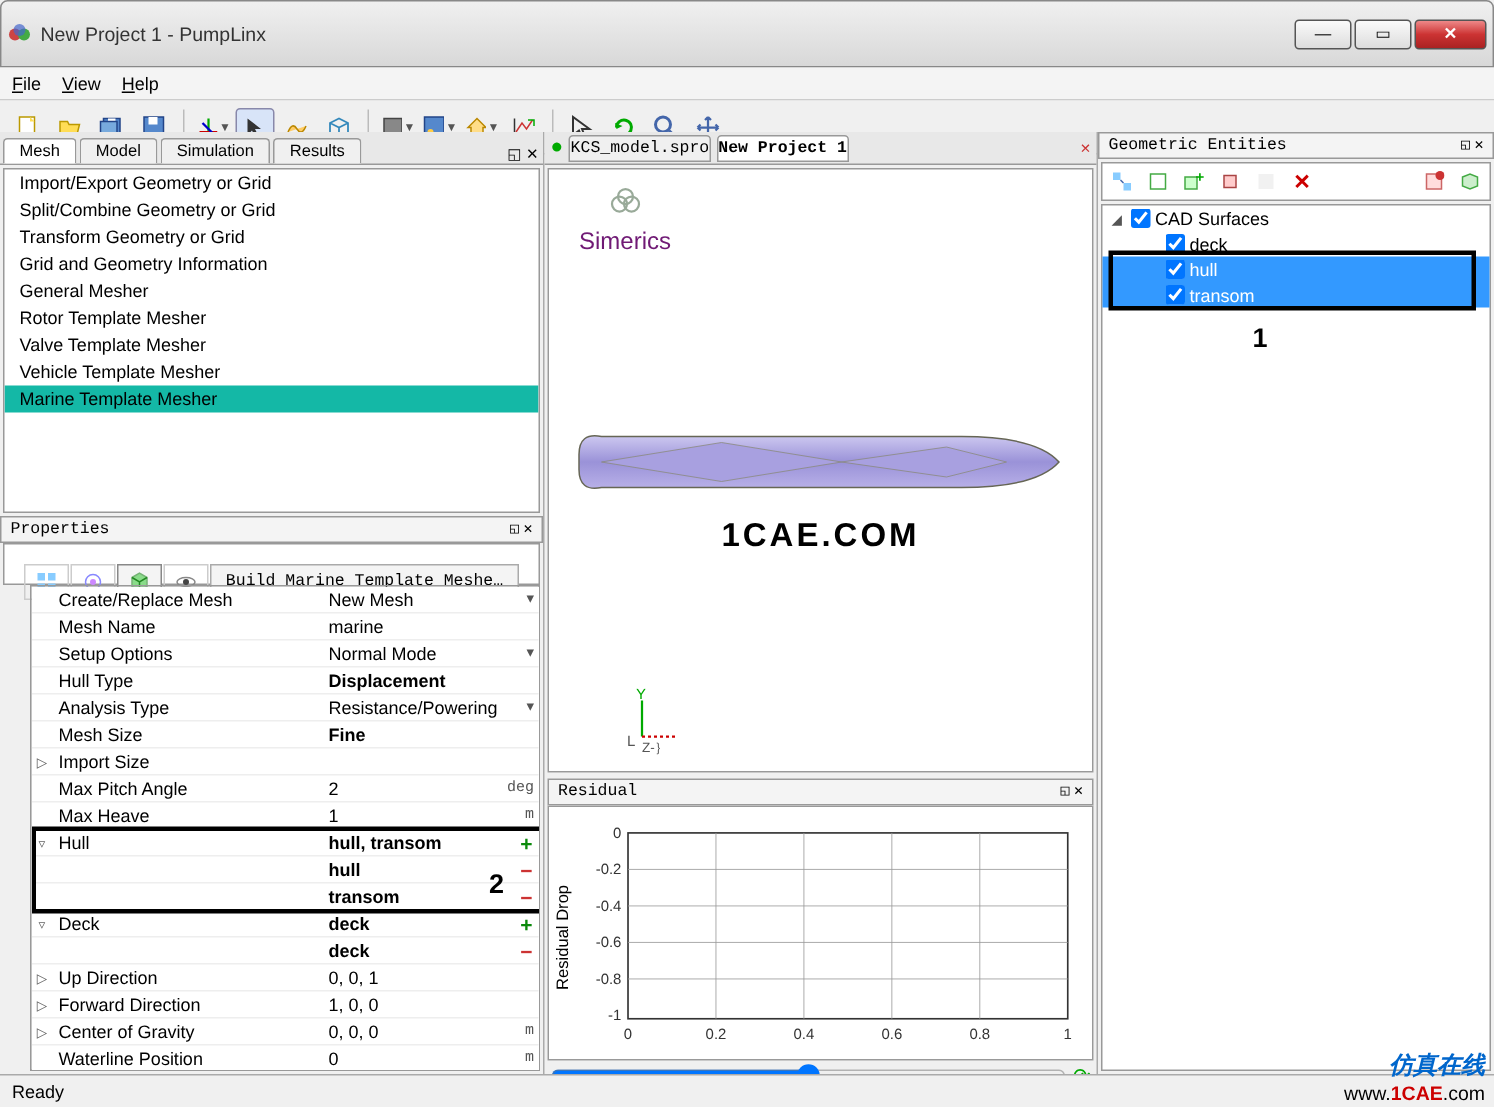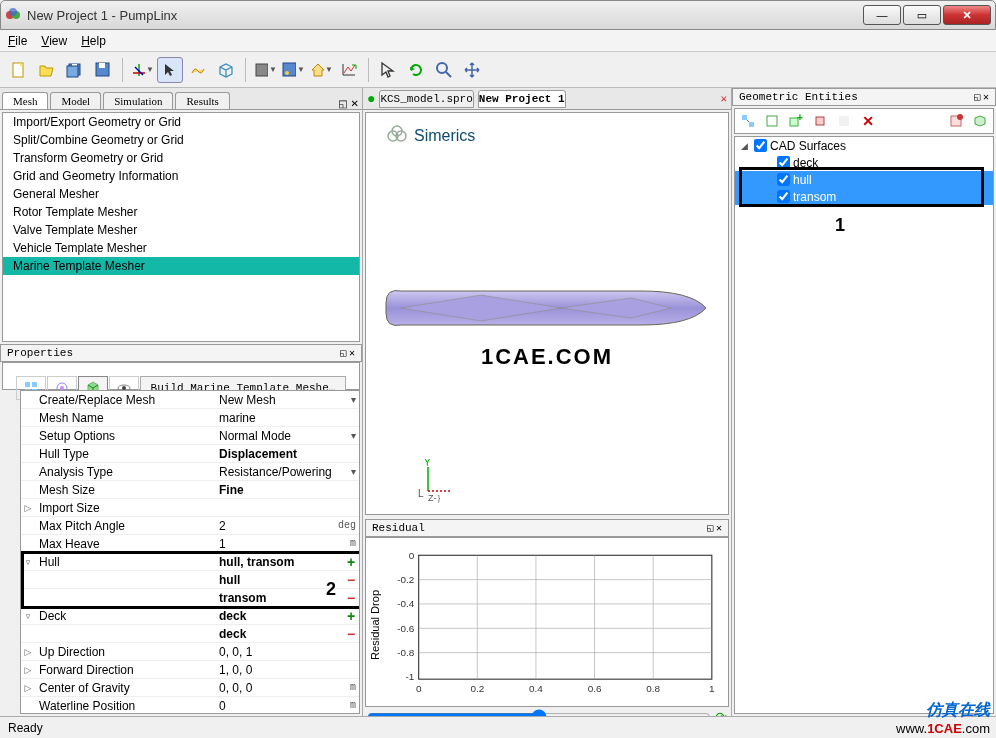--- a/index.html
+++ b/index.html
@@ -1,39 +1,39 @@
 <!DOCTYPE html>
 <html><head>
 <meta charset="utf-8">
 <style>
 * { box-sizing: border-box; margin: 0; padding: 0; }
 body { font-family: "Segoe UI", Tahoma, sans-serif; font-size: 12px; background: #f0f0f0; width: 996px; height: 738px; overflow: hidden; position: relative; }
 
-.titlebar { height: 30px; background: linear-gradient(#f0f0f0, #d8d8d8); border: 1px solid #888; display: flex; align-items: center; padding: 0 4px; border-radius: 5px 5px 0 0; }
+.titlebar { height: 45px; background: linear-gradient(#f0f0f0, #d8d8d8); border: 1px solid #888; display: flex; align-items: center; padding: 0 4px; border-radius: 5px 5px 0 0; }
 .titlebar .app-icon { width: 16px; height: 16px; margin-right: 6px; }
 .titlebar .title-text { flex: 1; color: #333; font-size: 13px; }
 .win-buttons { display: flex; }
 .win-btn { width: 38px; height: 20px; border: 1px solid #555; border-radius: 3px; margin-left: 2px; display: flex; align-items: center; justify-content: center; font-size: 11px; cursor: pointer; background: linear-gradient(#fafafa,#ddd); }
 .win-btn.close { background: linear-gradient(#e88,#c33,#a22); color: white; width: 48px; font-weight: bold; }
 
 .menubar { height: 22px; background: #f4f4f4; display: flex; align-items: center; padding: 0 8px; gap: 14px; border-bottom: 1px solid #ccc; }
 .menubar span { cursor: pointer; }
 .menubar span u { text-decoration: underline; }
 
 .toolbar { height: 36px; background: #f0f0f0; border-bottom: 1px solid #bbb; display: flex; align-items: center; padding: 2px 6px; gap: 2px; }
 .tbtn { width: 26px; height: 26px; border: 1px solid transparent; border-radius: 3px; display: flex; align-items: center; justify-content: center; cursor: pointer; }
 .tbtn.active { border-color: #88a; background: #d8e4f8; }
 .tsep { width: 1px; height: 24px; background: #bbb; margin: 0 4px; }
 .drop-arrow { font-size: 8px; margin-left: 1px; color: #555; }
 
 .main-area { position: absolute; top: 88px; bottom: 22px; left: 0; right: 0; display: flex; }
 
 .left-col { width: 363px; display: flex; flex-direction: column; border-right: 1px solid #aaa; }
 .tabs-row { height: 22px; display: flex; align-items: flex-end; background: #e8e8e8; border-bottom: 1px solid #999; padding-left: 2px; }
-.tab { padding: 2px 10px; border: 1px solid #999; border-bottom: none; background: #f0f0f0; margin-right: 2px; border-radius: 3px 3px 0 0; font-family: Liberation Serif, serif; font-size: 11px; cursor: pointer; text-align: center; }
+.tab { padding: 2px 10px; border: 1px solid #999; border-bottom: none; background: #f0f0f0; margin-right: 2px; border-radius: 3px 3px 0 0; font-family: Liberation Sans, sans-serif; font-size: 11px; cursor: pointer; text-align: center; }
 .tab.active { background: #fff; }
 .tabs-row .dock-icons { margin-left: auto; display: flex; gap: 3px; padding-right: 3px; font-size: 10px; }
 
 .mesh-list { flex: 0 0 230px; background: #fff; border: 1px solid #999; margin: 2px; overflow-y: auto; }
 .mesh-list .item { padding: 2px 10px; cursor: pointer; }
 .mesh-list .item.selected { background: #14b8a6; }
 
 .panel-title { font-family: "Courier New", monospace; font-size: 11px; padding: 2px 6px; border: 1px solid #999; background: #f4f4f4; display: flex; align-items: center; }
 .panel-title .dock-icons { margin-left: auto; display: flex; gap: 3px; font-size: 10px; }
 
@@ -54,21 +54,21 @@
 .highlight-box { position: absolute; border: 3px solid #000; pointer-events: none; }
 
 .center-col { flex: 1; display: flex; flex-direction: column; }
 .file-tabs { height: 22px; display: flex; align-items: center; background: #e8e8e8; border-bottom: 1px solid #999; padding: 0 4px; gap: 4px; font-family: "Courier New", monospace; font-size: 11px; }
 .file-tab { padding: 2px 0; border: 1px solid #999; background: #f0f0f0; border-radius: 3px 3px 0 0; cursor: pointer; }
 .file-tab.active { background: #fff; font-weight: bold; }
 .red-x { color: #c33; font-weight: bold; cursor: pointer; }
 .green-dot { color: #0a0; font-size: 14px; }
 
 .viewport { flex: 1; background: #fff; position: relative; border: 1px solid #999; margin: 2px; overflow: hidden; }
-.simerics-logo { position: absolute; top: 12px; left: 20px; display: flex; align-items: center; gap: 6px; color: #0c4a6e; font-size: 16px; font-weight: 500; }
+.simerics-logo { position: absolute; top: 12px; left: 20px; display: flex; align-items: center; gap: 6px; color: #701a75; font-size: 16px; font-weight: 500; flex-direction: column; }
 .watermark { position: absolute; top: 50%; left: 50%; transform: translate(-50%, 30px); color: #000000; font-size: 22px; letter-spacing: 2px; font-weight: bold; }
 .axis-gizmo { position: absolute; bottom: 10px; left: 50px; }
 .hull-shape { position: absolute; top: 170px; left: 15px; }
 
 .residual-panel { height: 195px; margin: 2px; display: flex; flex-direction: column; }
 .residual-chart { flex: 1; background: #fff; border: 1px solid #999; position: relative; padding: 4px; }
 .slider-row { height: 20px; display: flex; align-items: center; gap: 4px; padding: 2px; }
 .slider-row input[type=range] { flex: 1; }
 
 .right-col { width: 265px; display: flex; flex-direction: column; border-left: 1px solid #aaa; }

